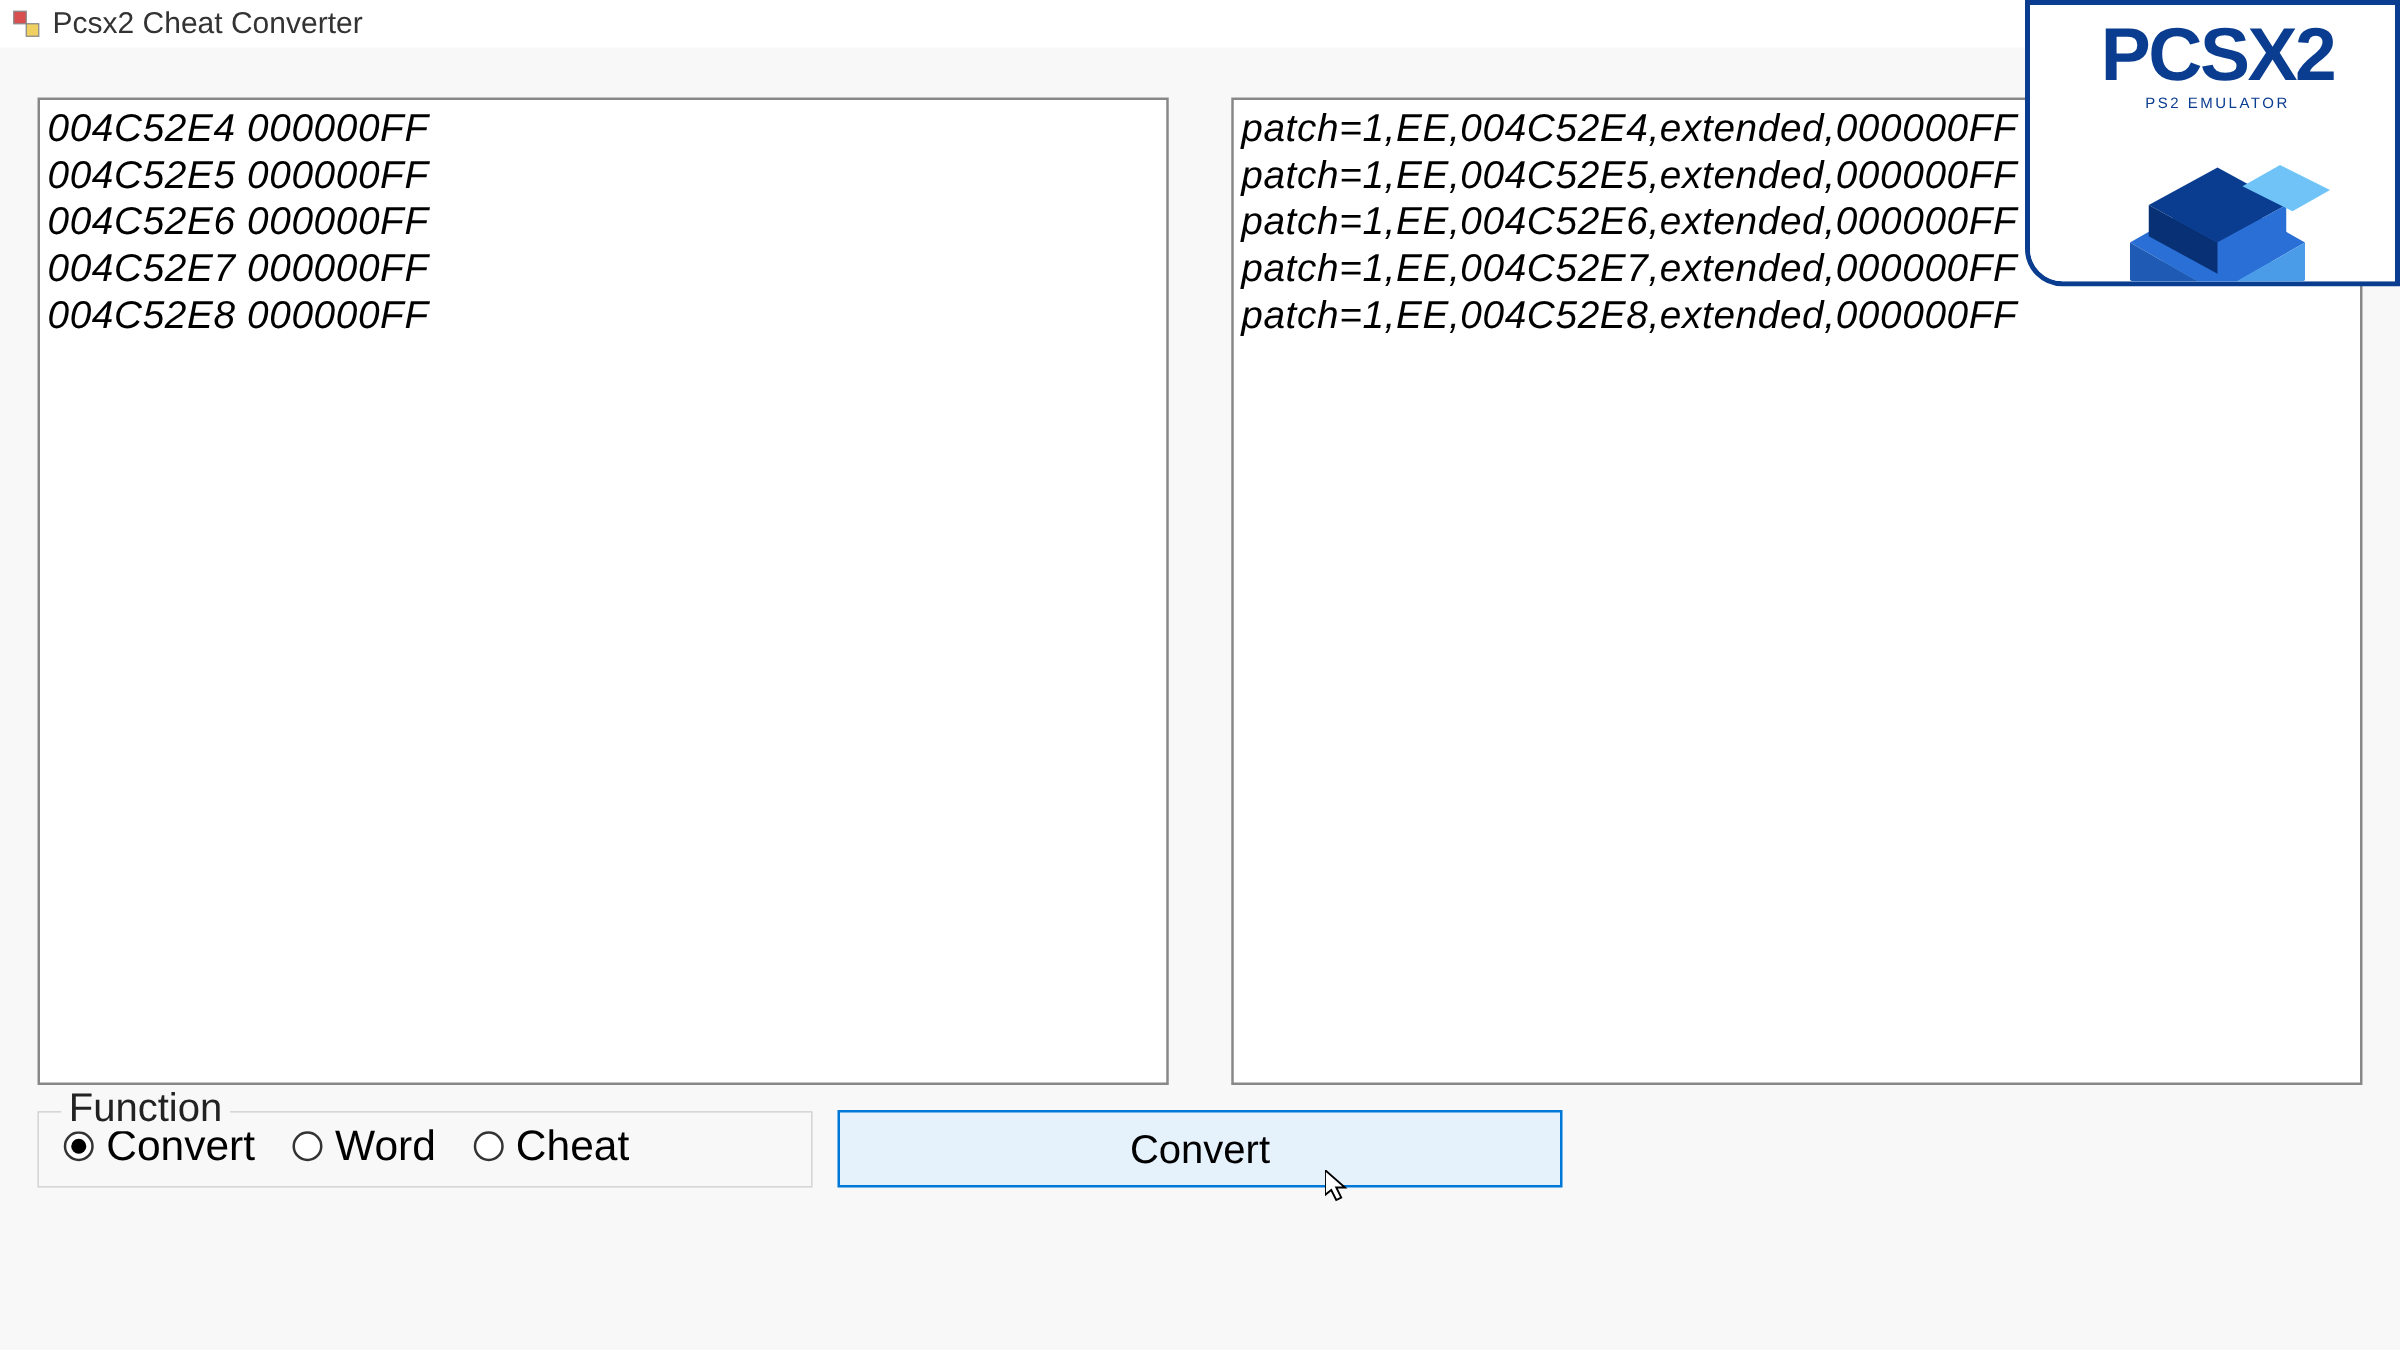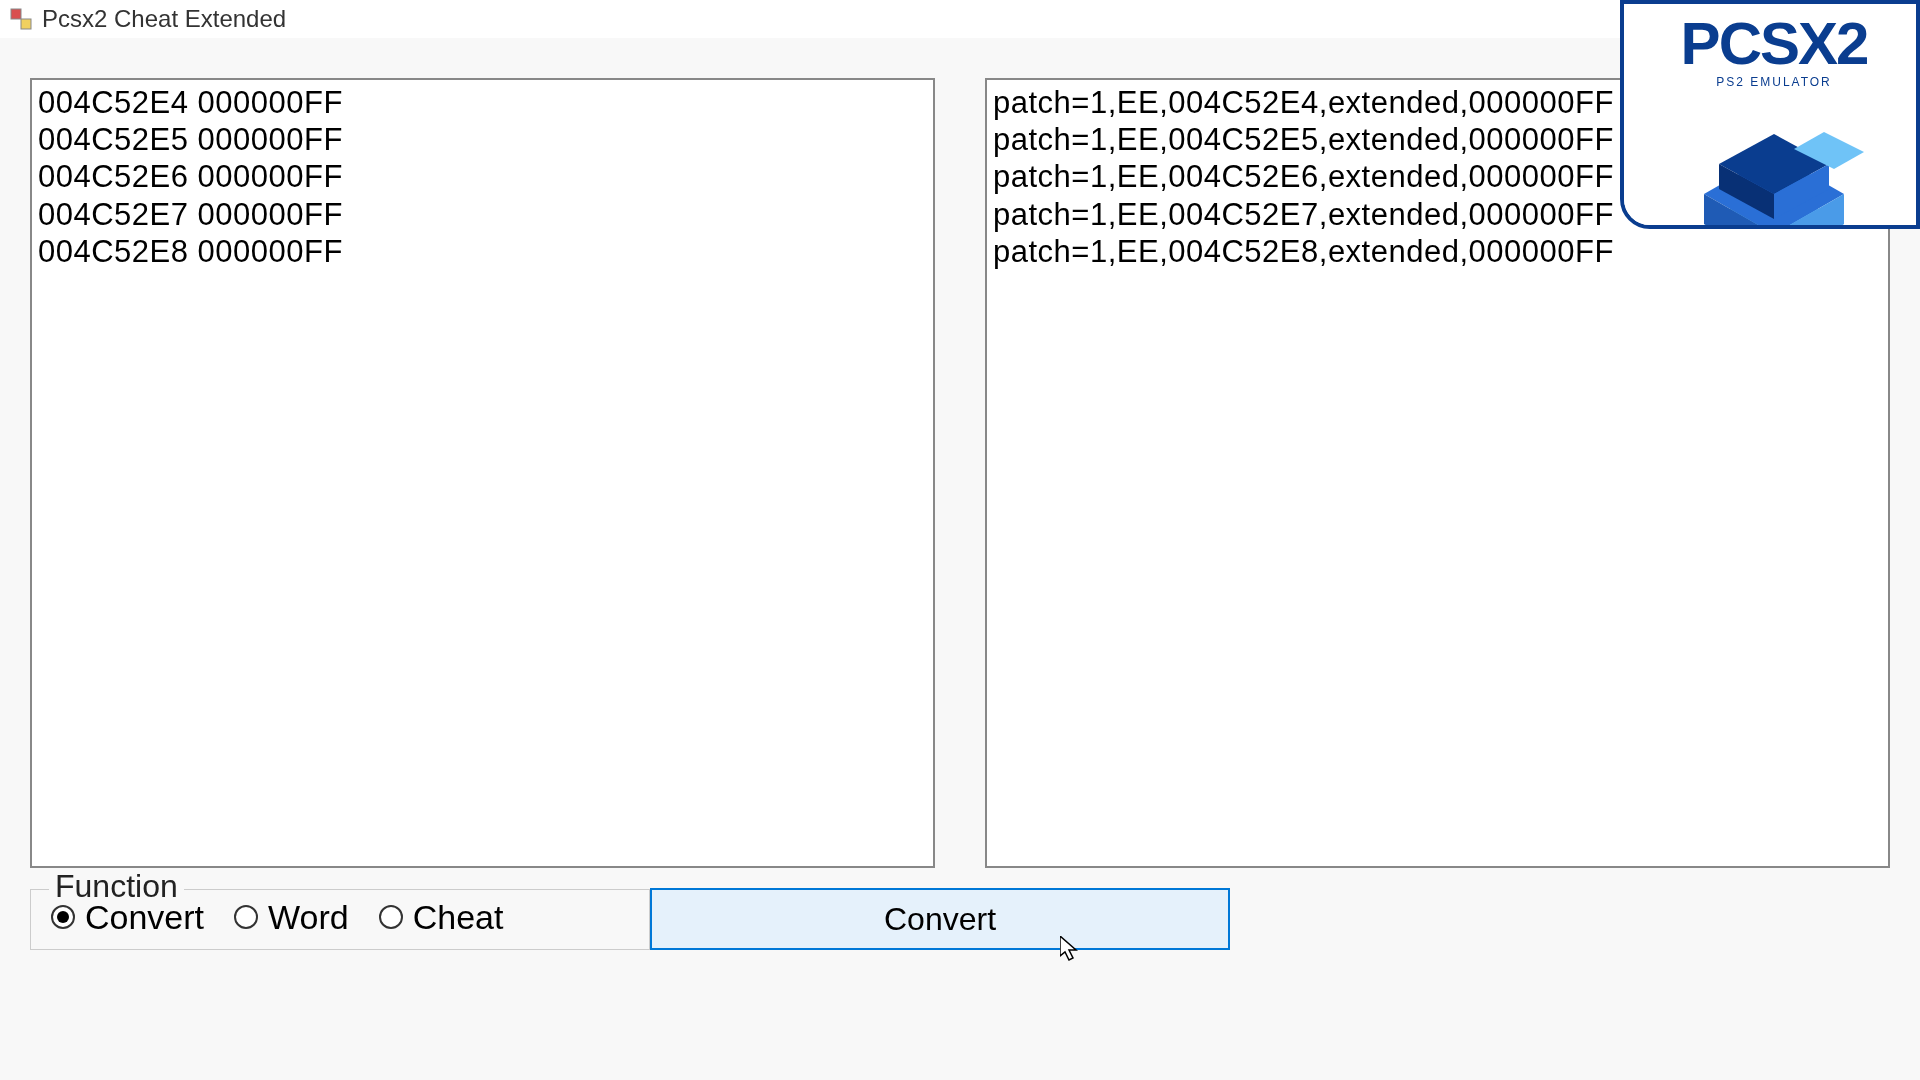--- a/index.html
+++ b/index.html
@@ -37,25 +37,27 @@
       background: #fff;
       font-family: Arial, sans-serif;
       font-size: 31px;
       padding: 4px 6px;
       resize: none;
       outline: none;
       white-space: pre;
       overflow: hidden;
       line-height: 1.2;
       letter-spacing: 0.5px;
+      font-style: italic;
     }
     .bottom-bar {
       display: flex;
       align-items: center;
       padding: 0 30px;
+      gap: 20px;
     }
     .function-group {
       border: 1px solid #ccc;
       padding: 8px 20px 12px 20px;
       position: relative;
       display: flex;
       gap: 30px;
       align-items: center;
       min-width: 620px;
     }
@@ -134,21 +136,21 @@
 </head>
 <body>
 
 <div class="titlebar">
   <span class="app-icon">
     <svg viewBox="0 0 22 22">
       <rect x="1" y="1" width="10" height="10" fill="#d94f4f" stroke="#888" stroke-width="1"></rect>
       <rect x="11" y="11" width="10" height="10" fill="#f0d060" stroke="#888" stroke-width="1"></rect>
     </svg>
   </span>
-  <span>Pcsx2 Cheat Extended</span>
+  <span>Pcsx2 Cheat Converter</span>
 </div>
 
 <div class="content">
   <textarea class="textbox" spellcheck="false" style="">004C52E4 000000FF
 004C52E5 000000FF
 004C52E6 000000FF
 004C52E7 000000FF
 004C52E8 000000FF</textarea>
   <textarea class="textbox" spellcheck="false" style="">patch=1,EE,004C52E4,extended,000000FF
 patch=1,EE,004C52E5,extended,000000FF

